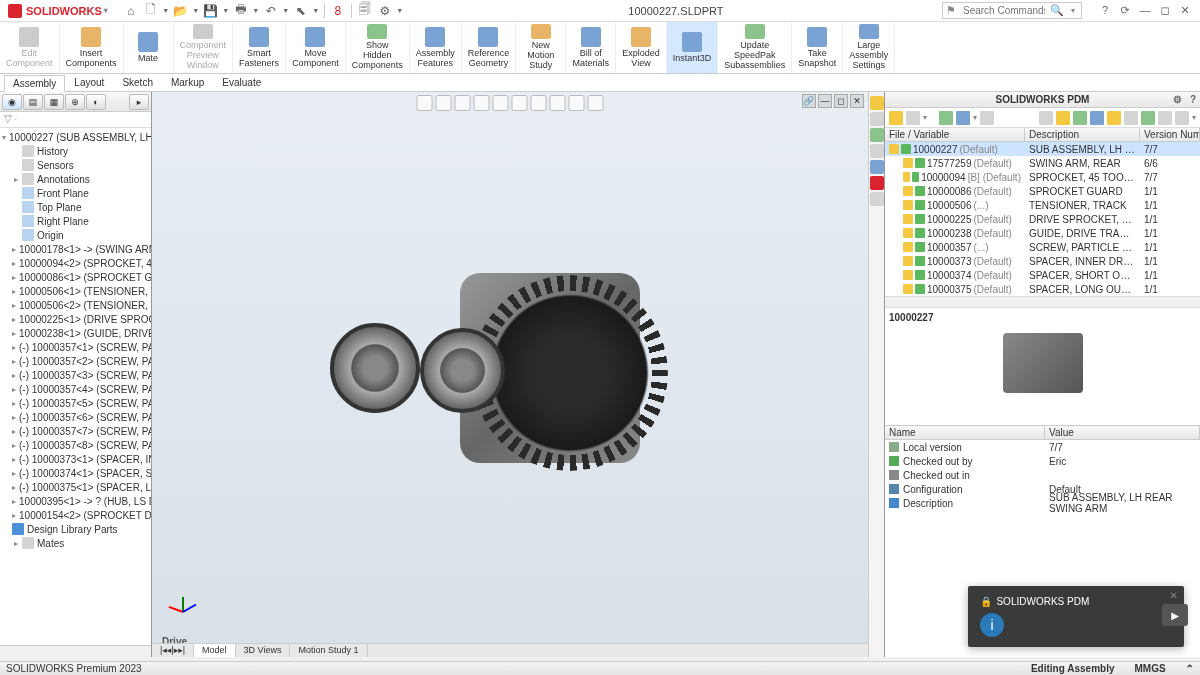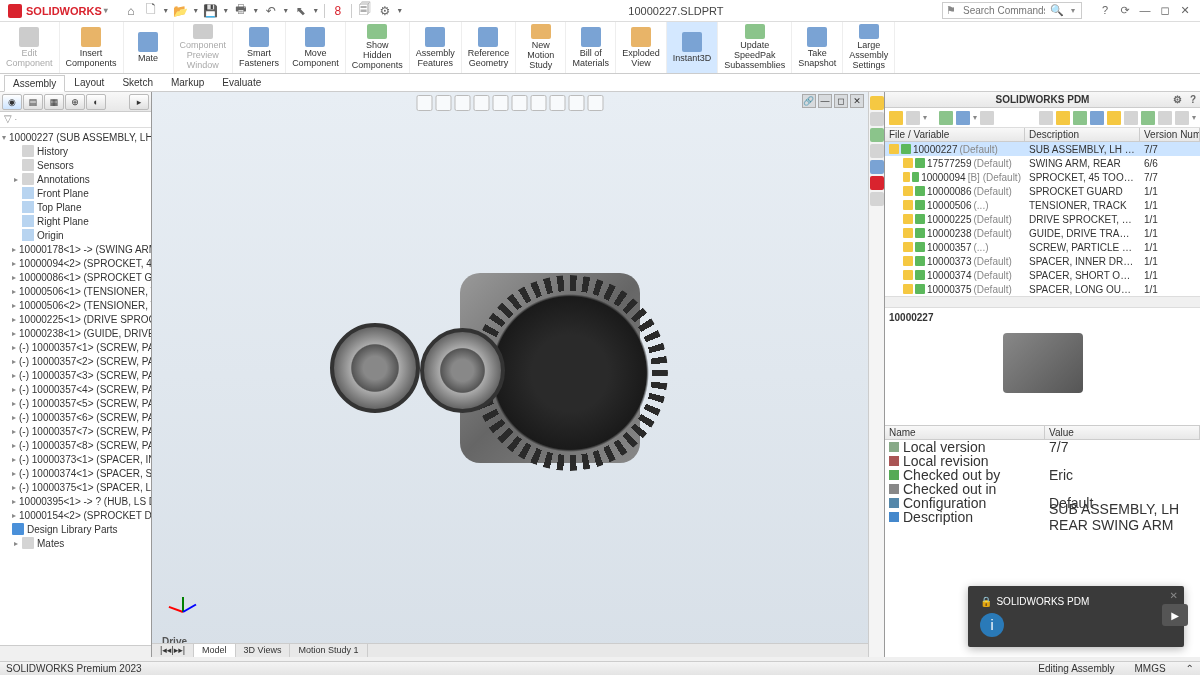--- a/index.html
+++ b/index.html
@@ -104,39 +104,39 @@
 .pi-g { background:#5cb85c;}
 .pdm-hscroll { height:12px; background:#f0f0f0; border-top:1px solid #ddd; border-bottom:1px solid #ddd;}
 .pdm-preview { height: 118px; border-bottom: 1px solid #ccc; padding: 4px; }
 .pdm-preview-id { font-size: 10px; font-weight: bold; margin-bottom: 4px; }
 .pdm-thumb { width: 80px; height: 60px; margin: 10px auto; background: linear-gradient(135deg,#888,#555); border-radius:4px; position:relative;}
 .pdm-props { flex: 1; }
 .pdm-prop-head { display: flex; background: linear-gradient(#f8f8f8,#e8e8e8); border-bottom: 1px solid #ccc; font-size: 10px; height: 14px; }
 .pdm-ph { padding: 1px 4px; border-right: 1px solid #ccc; }
 .pdm-ph.n { width: 160px; }
 .pdm-ph.v { flex: 1; }
-.pdm-prop-row { display: flex; font-size: 14px; height: 14px; align-items: center; }
+.pdm-prop-row { display: flex; font-size: 10px; height: 14px; align-items: center; }
 .pdm-pd { padding: 0 4px; }
 .pdm-pd.n { width: 160px; display:flex; align-items:center; gap:4px;}
 .pdm-pd.v { flex: 1; display:flex; align-items:center; gap:3px;}
 .prop-icon { width:10px; height:10px; display:inline-block;}
 
 
 .toast { position: absolute; bottom: 28px; right: 16px; width: 216px; background: #3a3a3a; color: #ddd; border-radius: 2px; padding: 10px 12px; font-size: 10px; box-shadow: 0 2px 10px rgba(0,0,0,0.3); }
 .toast-title { color: #fff; font-size: 10px; margin-bottom: 6px; display:flex; align-items:center; gap:4px;}
 .toast-body { display: flex; gap: 10px; align-items: flex-start; }
 .toast-i { width: 24px; height: 24px; background: #2a7ab8; border-radius: 50%; color: #fff; display: flex; align-items: center; justify-content: center; font-size: 14px; flex-shrink:0;}
 .toast-msg strong { color: #fff; font-size: 10px; display:block;}
 .toast-msg span { color: #aaa; font-size: 9px; display:block; }
 .toast-close { position:absolute; top:4px; right:6px; color:#888; cursor:pointer;}
 .toast-play { position:absolute; top:18px; right:-4px; width:26px; height:22px; background:#555; border-radius:3px; display:flex; align-items:center; justify-content:center; color:#fff; font-size:10px;}
 
 
 .statusbar { position: absolute; bottom: 0; left: 0; right: 0; height: 14px; background: linear-gradient(#f4f4f4,#e4e4e4); border-top: 1px solid #ccc; display: flex; align-items: center; font-size: 10px; padding: 0 6px; }
-.statusbar .sb-right { margin-left: auto; display:flex; gap:20px;}
+.statusbar .sb-right { margin-left: auto; display:flex; gap:20px;font-weight:bold;}
 </style>
 </head>
 <body>
 
 <div class="titlebar">
   <div class="logo">
     <span class="logo-icon"></span>
     <span>SOLIDWORKS</span>
     <span style="font-size:8px;margin-left:2px;color:#888">▾</span>
   </div>
@@ -649,29 +649,20 @@
             <div class="pdm-pd n">
               <span class="prop-icon" style="background:#8a8"></span>
               <span>Local version</span>
             </div>
             <div class="pdm-pd v">
               <span>7/7</span>
             </div>
           </div>
           <div class="pdm-prop-row">
             <div class="pdm-pd n">
-              <span class="prop-icon" style="background:#a55"></span>
-              <span>Local revision</span>
-            </div>
-            <div class="pdm-pd v">
-              <span></span>
-            </div>
-          </div>
-          <div class="pdm-prop-row">
-            <div class="pdm-pd n">
               <span class="prop-icon" style="background:#5a5"></span>
               <span>Checked out by</span>
             </div>
             <div class="pdm-pd v">
               <span>Eric</span>
             </div>
           </div>
           <div class="pdm-prop-row">
             <div class="pdm-pd n">
               <span class="prop-icon" style="background:#888"></span>

